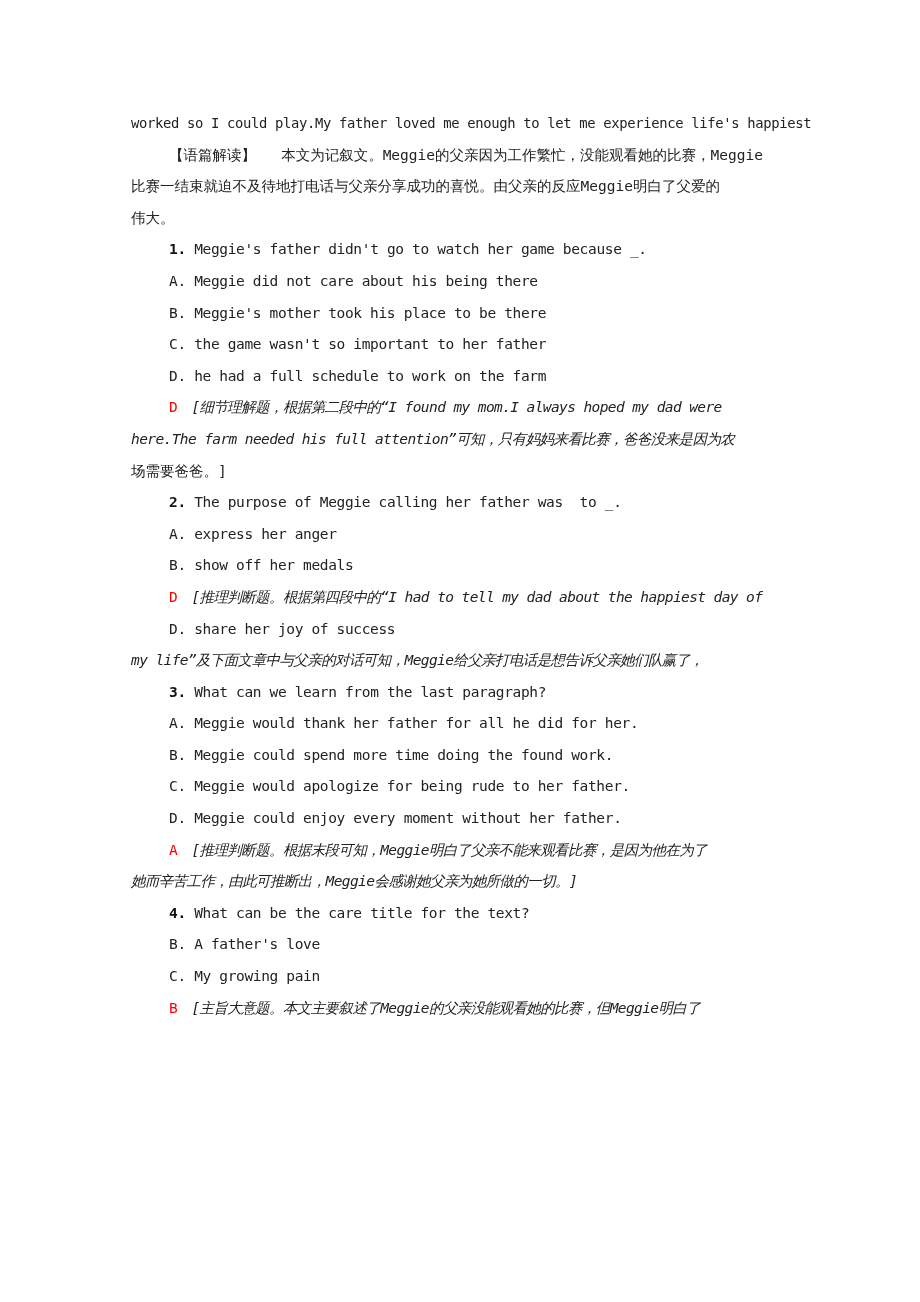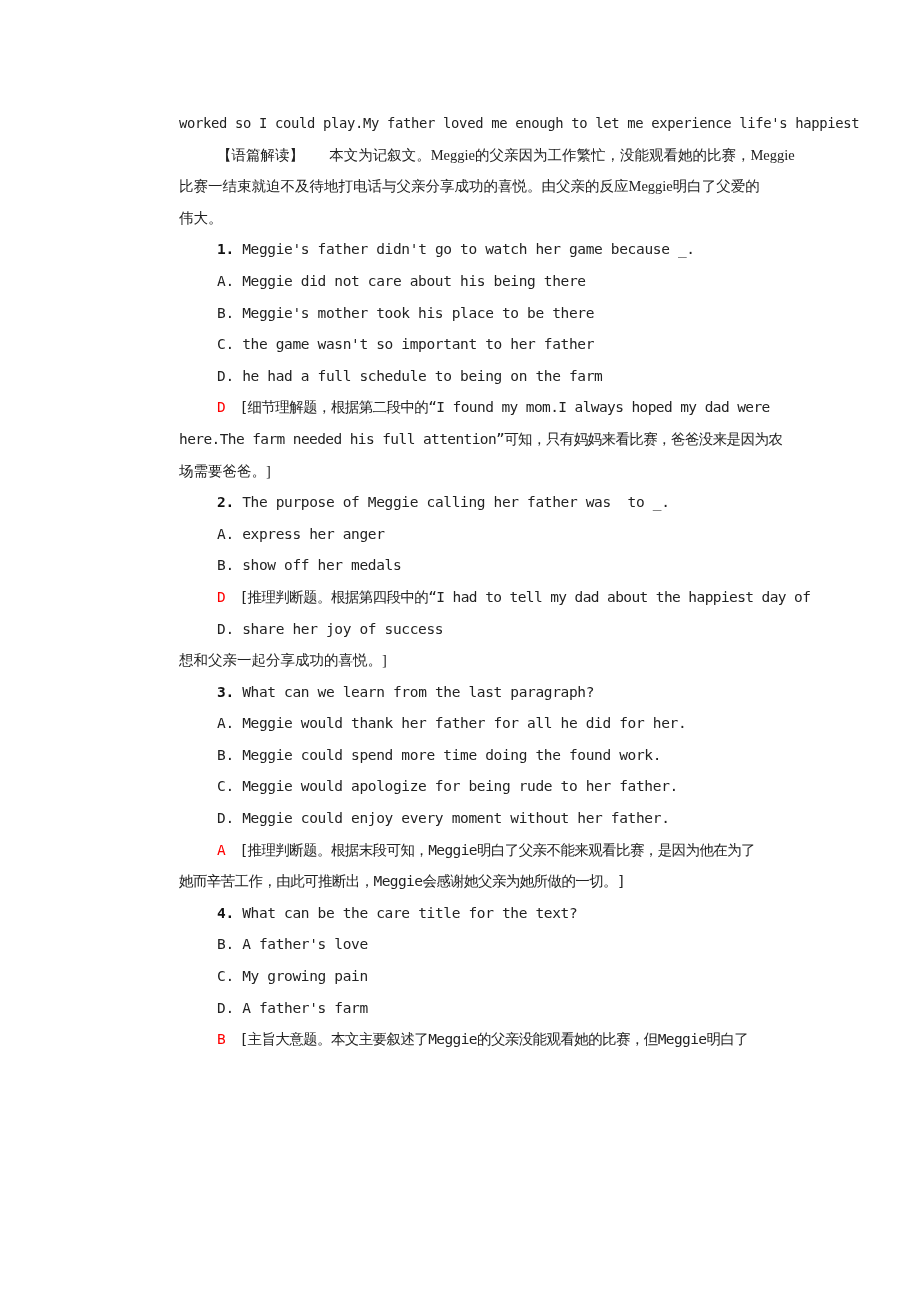--- a/index.html
+++ b/index.html
@@ -13,37 +13,36 @@
       position: relative;
       overflow: hidden;
       font-family: "DejaVu Sans Mono", "Liberation Mono", monospace;
       color: #222222;
     }
     .page {
       position: absolute;
       left: 131px;
       top: 108px;
       width: 672px;
-      margin-left: 48px;
     }
     .line {
       font-size: 14.5px;
       line-height: 31.6px;
       height: 31.6px;
       white-space: nowrap;
       letter-spacing: -0.35px;
       transform-origin: left center;
     }
     .indent { padding-left: 38px; }
     .qnum { font-weight: bold; color: #111; }
     .ans { color: #ff0000; font-weight: normal; margin-right: 14px; }
     .tag { font-weight: normal; }
-    .cjk { letter-spacing: 0; font-family: Liberation Serif, serif; }
+    .cjk { letter-spacing: 0; }
     .justify { display: block; width: 672px; text-align: justify; text-align-last: justify; }
-    .narrow { letter-spacing: -0.6px; }
+    .narrow { letter-spacing: -0.6px; font-style: italic; }
   </style>
 </head>
 <body>
 
 <div class="page">
 
   <div class="line" style="transform: scaleX(0.9551);">
       <span class="justify">worked so I could play.My father loved me enough to let me experience life's happiest</span>
     </div>
 
@@ -53,56 +52,55 @@
   <div class="line cjk">比赛一结束就迫不及待地打电话与父亲分享成功的喜悦。由父亲的反应Meggie明白了父爱的</div>
   <div class="line cjk">伟大。</div>
 
   <div class="line indent">
     <span class="qnum">1.</span>
     <span>Meggie's father didn't go to watch her game because _.</span>
   </div>
   <div class="line indent">A. Meggie did not care about his being there</div>
   <div class="line indent">B. Meggie's mother took his place to be there</div>
   <div class="line indent">C. the game wasn't so important to her father</div>
-  <div class="line indent">D. he had a full schedule to being on the farm</div>
+  <div class="line indent">D. he had a full schedule to work on the farm</div>
   <div class="line indent">
     <span class="ans">D</span><span class="narrow">[细节理解题，根据第二段中的“I found my mom.I always hoped my dad were</span>
   </div>
   <div class="line narrow">here.The farm needed his full attention”可知，只有妈妈来看比赛，爸爸没来是因为农</div>
   <div class="line cjk">场需要爸爸。]</div>
 
   <div class="line indent">
     <span class="qnum">2.</span>
     <span style="white-space:pre">The purpose of Meggie calling her father was  to _.</span>
   </div>
   <div class="line indent">A. express her anger</div>
   <div class="line indent">B. show off her medals</div>
   <div class="line indent">
     <span class="ans">D</span><span class="narrow">[推理判断题。根据第四段中的“I had to tell my dad about the happiest day of</span>
   </div>
   <div class="line indent">D. share her joy of success</div>
-  <div class="line cjk">想和父亲一起分享成功的喜悦。]</div>
+  <div class="line narrow">my life”及下面文章中与父亲的对话可知，Meggie给父亲打电话是想告诉父亲她们队赢了，</div>
 
   <div class="line indent">
     <span class="qnum">3.</span>
     <span>What can we learn from the last paragraph?</span>
   </div>
   <div class="line indent">A. Meggie would thank her father for all he did for her.</div>
   <div class="line indent">B. Meggie could spend more time doing the found work.</div>
   <div class="line indent">C. Meggie would apologize for being rude to her father.</div>
   <div class="line indent">D. Meggie could enjoy every moment without her father.</div>
   <div class="line indent">
     <span class="ans">A</span><span class="narrow">[推理判断题。根据末段可知，Meggie明白了父亲不能来观看比赛，是因为他在为了</span>
   </div>
   <div class="line narrow">她而辛苦工作，由此可推断出，Meggie会感谢她父亲为她所做的一切。]</div>
 
   <div class="line indent">
     <span class="qnum">4.</span>
     <span>What can be the care title for the text?</span>
   </div>
   <div class="line indent">B. A father's love</div>
   <div class="line indent">C. My growing pain</div>
-  <div class="line indent">D. A father's farm</div>
   <div class="line indent">
     <span class="ans">B</span><span class="narrow">[主旨大意题。本文主要叙述了Meggie的父亲没能观看她的比赛，但Meggie明白了</span>
   </div>
 
 </div>
 
 </body></html>

